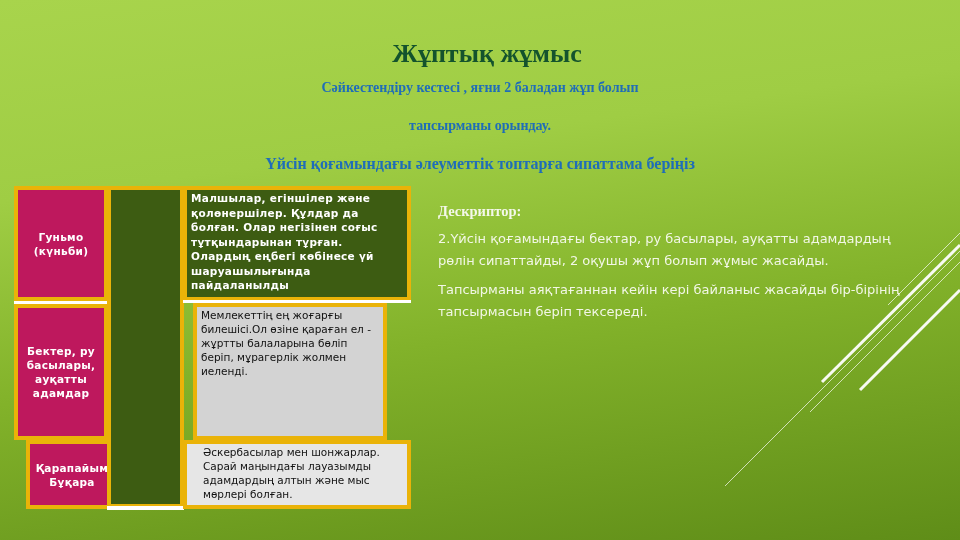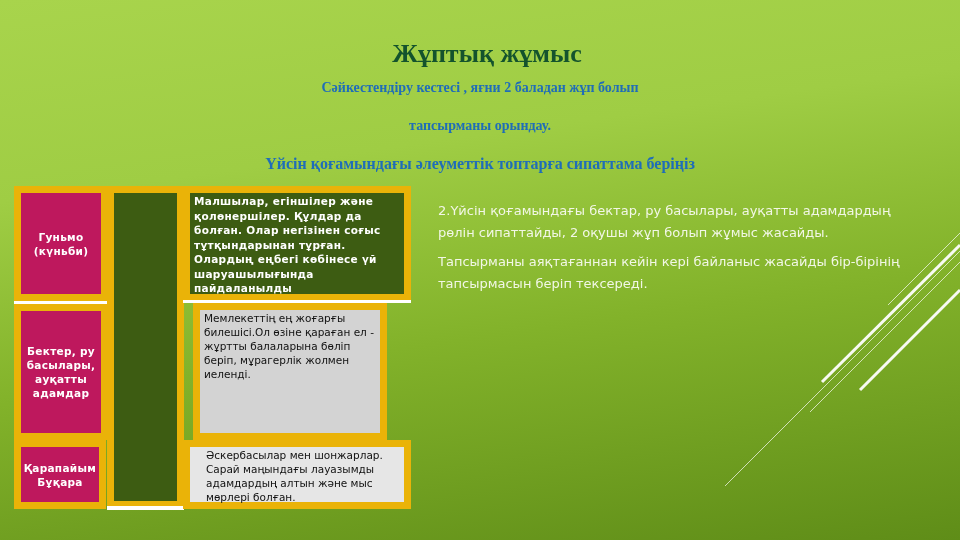--- a/index.html
+++ b/index.html
@@ -17,21 +17,21 @@
     position: absolute; left: 0; width: 960px; text-align: center;
     font-family: "Liberation Serif", serif; font-weight: bold;
     font-size: 14px; color: #1f6db8; margin: 0;
   }
   .sub1 { top: 80px; }
   .sub2 { top: 118px; }
   .sub3 { top: 155px; font-size: 16px; }
 
   .tbl { position: absolute; left: 14px; top: 186px; }
   .cell {
-    position: absolute; box-sizing: border-box; border: 7px solid #eab308;
+    position: absolute; box-sizing: border-box; border: 4px solid #eab308;
     font-size: 10.5px; line-height: 14px;
   }
   .c1 {
     background: #be185d; color: #ffffff; display: flex;
     align-items: center; justify-content: center; text-align: center;
     font-weight: bold; font-size: 10.5px; padding: 2px 4px; letter-spacing: 0.3px;
   }
   .c2 { background: #3d5c12; }
   .c3 { padding: 1px 4px; }
   .c3.dark { background: #3d5c12; color: #ffffff; font-weight: bold; letter-spacing: 0.3px; line-height: 14.5px; }
@@ -60,21 +60,21 @@
 
 <div class="tbl">
 
   <div class="cell c1" style="left:0; top:0; width:94px; height:115px;">
     <span>Гуньмо (күньби)</span>
   </div>
   <div class="sep" style="left:0; top:115px; width:94px; height:3px;"></div>
   <div class="cell c1" style="left:0; top:118px; width:94px; height:136px;align-items:center;">
     <span>Бектер, ру басылары, ауқатты адамдар</span>
   </div>
-  <div class="cell c1" style="left:0; top:254px; width:92px; height:69px;">
+  <div class="cell c1" style="left:12px; top:254px; width:92px; height:69px;">
     <span>Қарапайым Бұқара</span>
   </div>
 
   <div class="cell c2" style="left:93px; top:0; width:77px; height:322px;">
     <span></span>
   </div>
   <div class="sep" style="left:93px; top:320px; width:77px; height:4px;"></div>
 
   <div class="cell c3 dark" style="left:169px; top:0; width:228px; height:115px;">
     <span>Малшылар, егіншілер және қолөнершілер. Құлдар да болған. Олар негізінен соғыс тұтқындарынан тұрған. Олардың еңбегі көбінесе үй шаруашылығында пайдаланылды</span>
@@ -82,20 +82,21 @@
   <div class="sep" style="left:169px; top:114px; width:228px; height:3px;"></div>
   <div class="cell c3 gray1" style="left:179px; top:117px; width:194px; height:137px;">
     <span>Мемлекеттің ең жоғарғы билешісі.Ол өзіне қараған ел - жұртты  балаларына бөліп беріп, мұрагерлік жолмен иеленді.</span>
   </div>
   <div class="cell c3 gray2" style="left:169px; top:254px; width:228px; height:69px;">
     <span>Әскербасылар мен шонжарлар. Сарай маңындағы лауазымды адамдардың алтын және мыс мөрлері болған.</span>
   </div>
 </div>
 
 <div class="desc">
+  <h3>Дескриптор:</h3>
   <p>2.Үйсін қоғамындағы бектар, ру басылары, ауқатты адамдардың  рөлін сипаттайды, 2 оқушы жұп болып жұмыс жасайды.</p>
   <p>Тапсырманы аяқтағаннан кейін кері байланыс жасайды бір-бірінің тапсырмасын беріп тексереді.</p>
 </div>
 
 <svg class="deco" width="960" height="540">
   <line x1="960" y1="233" x2="888" y2="305" stroke="#ffffff" stroke-width="0.8" opacity="0.85"></line>
   <line x1="960" y1="245" x2="822" y2="382" stroke="#ffffff" stroke-width="3" opacity="0.95"></line>
   <line x1="960" y1="262" x2="810" y2="412" stroke="#ffffff" stroke-width="0.8" opacity="0.85"></line>
   <line x1="960" y1="251" x2="725" y2="486" stroke="#ffffff" stroke-width="0.8" opacity="0.85"></line>
   <line x1="960" y1="290" x2="860" y2="390" stroke="#ffffff" stroke-width="3" opacity="0.95"></line>

